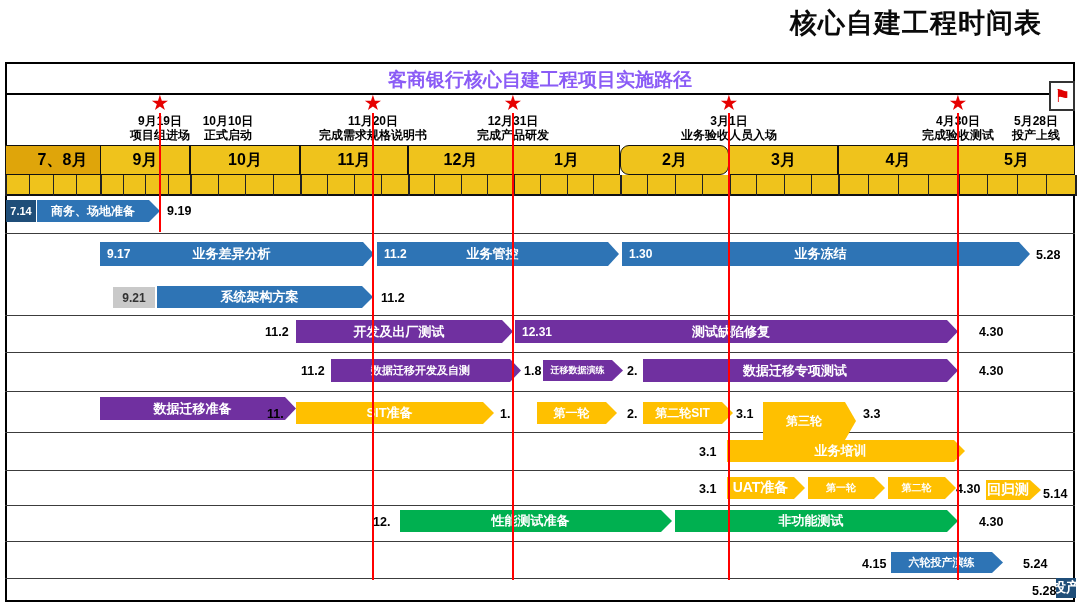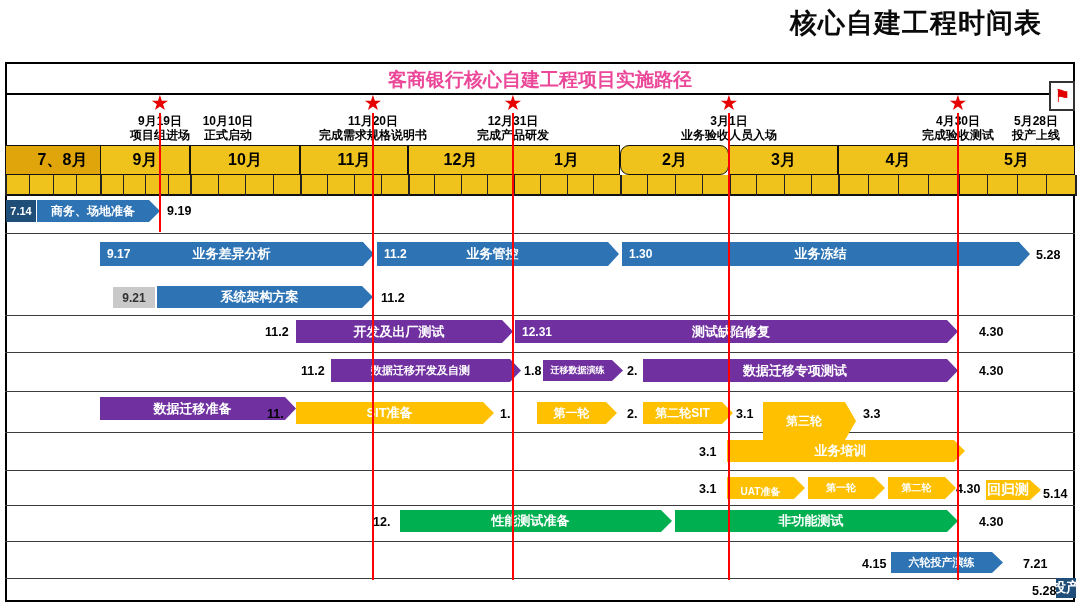--- a/index.html
+++ b/index.html
@@ -3,21 +3,21 @@
 <meta charset="utf-8">
 <style>
   * { margin:0; padding:0; box-sizing:border-box; }
   html,body { background:#ffffff; }
   body { font-family:"Liberation Sans","DejaVu Sans",sans-serif; }
   .page { position:relative; width:1080px; height:612px; background:#fff; overflow:hidden; }
 
   .page-title { position:absolute; top:5px; right:38px; font-size:27px; font-weight:bold; color:#0a0a0a; letter-spacing:1px; }
 
   .chart-border { position:absolute; left:5px; top:62px; width:1070px; height:540px; border:2px solid #000; z-index:0; }
-  .chart-title  { position:absolute; left:5px; top:67px; width:1070px; text-align:center; font-size:19px; font-weight:bold; color:#ec4899; z-index:2; }
+  .chart-title  { position:absolute; left:5px; top:67px; width:1070px; text-align:center; font-size:19px; font-weight:bold; color:#8b5cf6; z-index:2; }
   .header-line  { position:absolute; left:5px; top:93px; width:1070px; height:2px; background:#000; z-index:1; }
 
   .flag-box { position:absolute; left:1049px; top:81px; width:26px; height:30px; border:2px solid #333;
               background:#fff; color:#e00000; font-size:18px; text-align:center; line-height:26px; z-index:3; }
 
   .month-cell { position:absolute; border:1.5px solid #111; font-weight:bold; font-size:16px; color:#000;
                 display:flex; align-items:center; justify-content:center; z-index:1; }
   .week-band  { position:absolute; left:5px; top:175px; width:1070px; height:21px; background:#EFC31C;
                 border-bottom:2px solid #111; z-index:0; }
   .tick { position:absolute; z-index:1; }
@@ -199,21 +199,21 @@
       </div>
       <div class="bar arrow" style="left: 643px; top: 402px; width: 90px; height: 22px; background: rgb(255, 192, 0); font-size: 12px; color: rgb(255, 255, 255);">
         <span class="bar-text">第二轮SIT</span>
       </div>
       <div class="bar arrow" style="left: 763px; top: 402px; width: 93px; height: 38px; background: rgb(255, 192, 0); font-size: 12px; color: rgb(255, 255, 255);">
         <span class="bar-text">第三轮</span>
       </div>
       <div class="bar arrow" style="left: 727px; top: 440px; width: 238px; height: 22px; background: rgb(255, 192, 0); font-size: 13px; color: rgb(255, 255, 255);">
         <span class="bar-text">业务培训</span>
       </div>
-      <div class="bar arrow" style="left: 727px; top: 477px; width: 78px; height: 22px; background: rgb(255, 192, 0); font-size: 10px; color: rgb(255, 255, 255); align-items: flex-end;">
+      <div class="bar arrow" style="left: 727px; top: 477px; width: 78px; height: 22px; background: rgb(255, 192, 0); font-size: 14px; color: rgb(255, 255, 255);">
         <span class="bar-text">UAT准备</span>
       </div>
       <div class="bar arrow" style="left: 808px; top: 477px; width: 77px; height: 22px; background: rgb(255, 192, 0); font-size: 10px; color: rgb(255, 255, 255);">
         <span class="bar-text">第一轮</span>
       </div>
       <div class="bar arrow" style="left: 888px; top: 477px; width: 68px; height: 22px; background: rgb(255, 192, 0); font-size: 10px; color: rgb(255, 255, 255);">
         <span class="bar-text">第二轮</span>
       </div>
       <div class="bar arrow" style="left: 986px; top: 480px; width: 55px; height: 20px; background: rgb(255, 192, 0); font-size: 14px; color: rgb(255, 255, 255);">
         <span class="bar-text">回归测</span>
@@ -244,21 +244,21 @@
       <div class="date-label" style="left: 627px; top: 407px;">2.</div>
       <div class="date-label" style="left: 736px; top: 407px;">3.1</div>
       <div class="date-label" style="left: 863px; top: 407px;">3.3</div>
       <div class="date-label" style="left: 699px; top: 445px;">3.1</div>
       <div class="date-label" style="left: 699px; top: 482px;">3.1</div>
       <div class="date-label" style="left: 956px; top: 482px;">4.30</div>
       <div class="date-label" style="left: 1043px; top: 487px;">5.14</div>
       <div class="date-label" style="left: 373px; top: 515px;">12.</div>
       <div class="date-label" style="left: 979px; top: 515px;">4.30</div>
       <div class="date-label" style="left: 862px; top: 557px;">4.15</div>
-      <div class="date-label" style="left: 1023px; top: 557px;">7.21</div>
+      <div class="date-label" style="left: 1023px; top: 557px;">5.24</div>
       <div class="date-label" style="left: 1032px; top: 584px;">5.28</div>
       <div class="red-line" style="left: 159px; top: 113px; height: 119px; background: rgb(255, 0, 0);"></div>
       <div class="red-line" style="left: 372px; top: 113px; height: 467px; background: rgb(255, 0, 0);"></div>
       <div class="red-line" style="left: 512px; top: 113px; height: 467px; background: rgb(255, 0, 0);"></div>
       <div class="red-line" style="left: 728px; top: 113px; height: 467px; background: rgb(255, 0, 0);"></div>
       <div class="red-line" style="left: 957px; top: 113px; height: 467px; background: rgb(255, 0, 0);"></div>
     </div>
 </div>
 
 </body></html>

